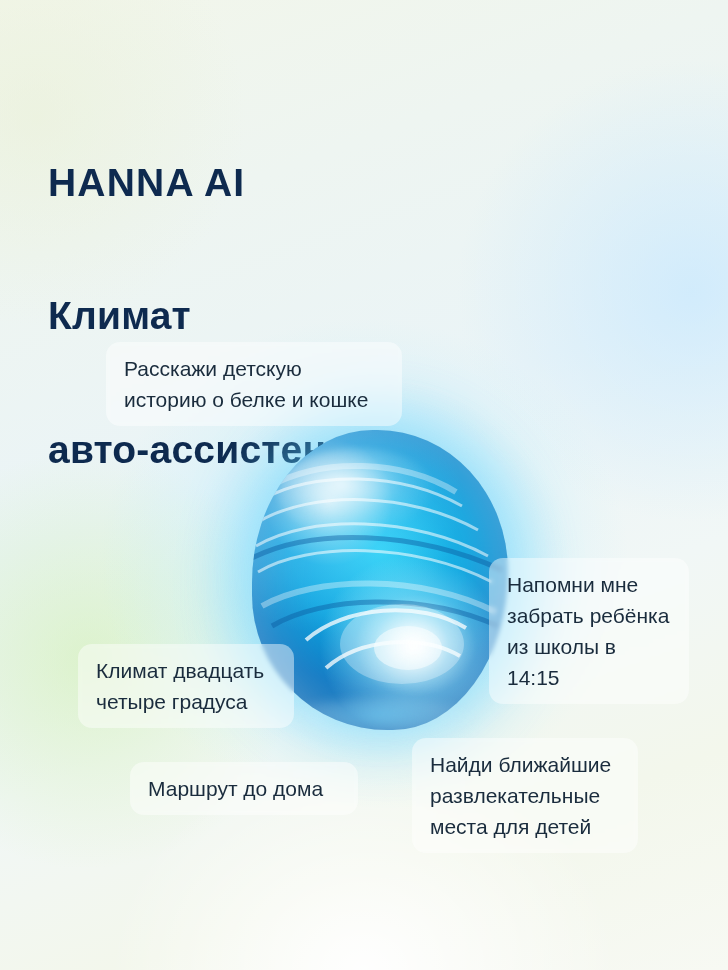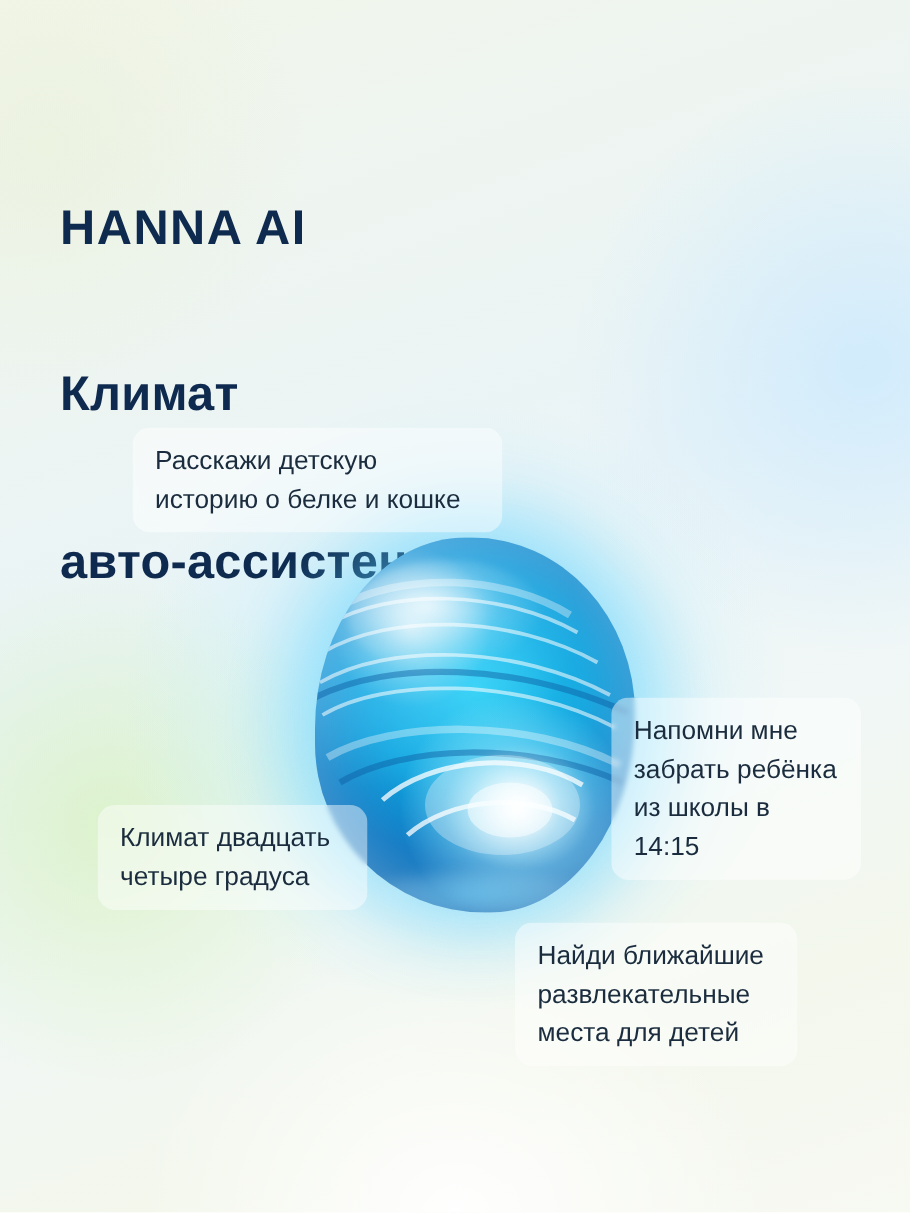--- a/index.html
+++ b/index.html
@@ -157,17 +157,18 @@
     <div class="orb-base"></div>
   </div>
 
   <div class="chip c1">Расскажи детскую
 историю о белке и кошке</div>
   <div class="chip c4">Напомни мне
 забрать ребёнка
 из школы в 14:15</div>
   <div class="chip c5">Климат двадцать
 четыре градуса</div>
+  <div class="chip c6">Маршрут до дома</div>
   <div class="chip c7">Найди ближайшие
 развлекательные
 места для детей</div>
 
 </div>
 
 </body></html>

